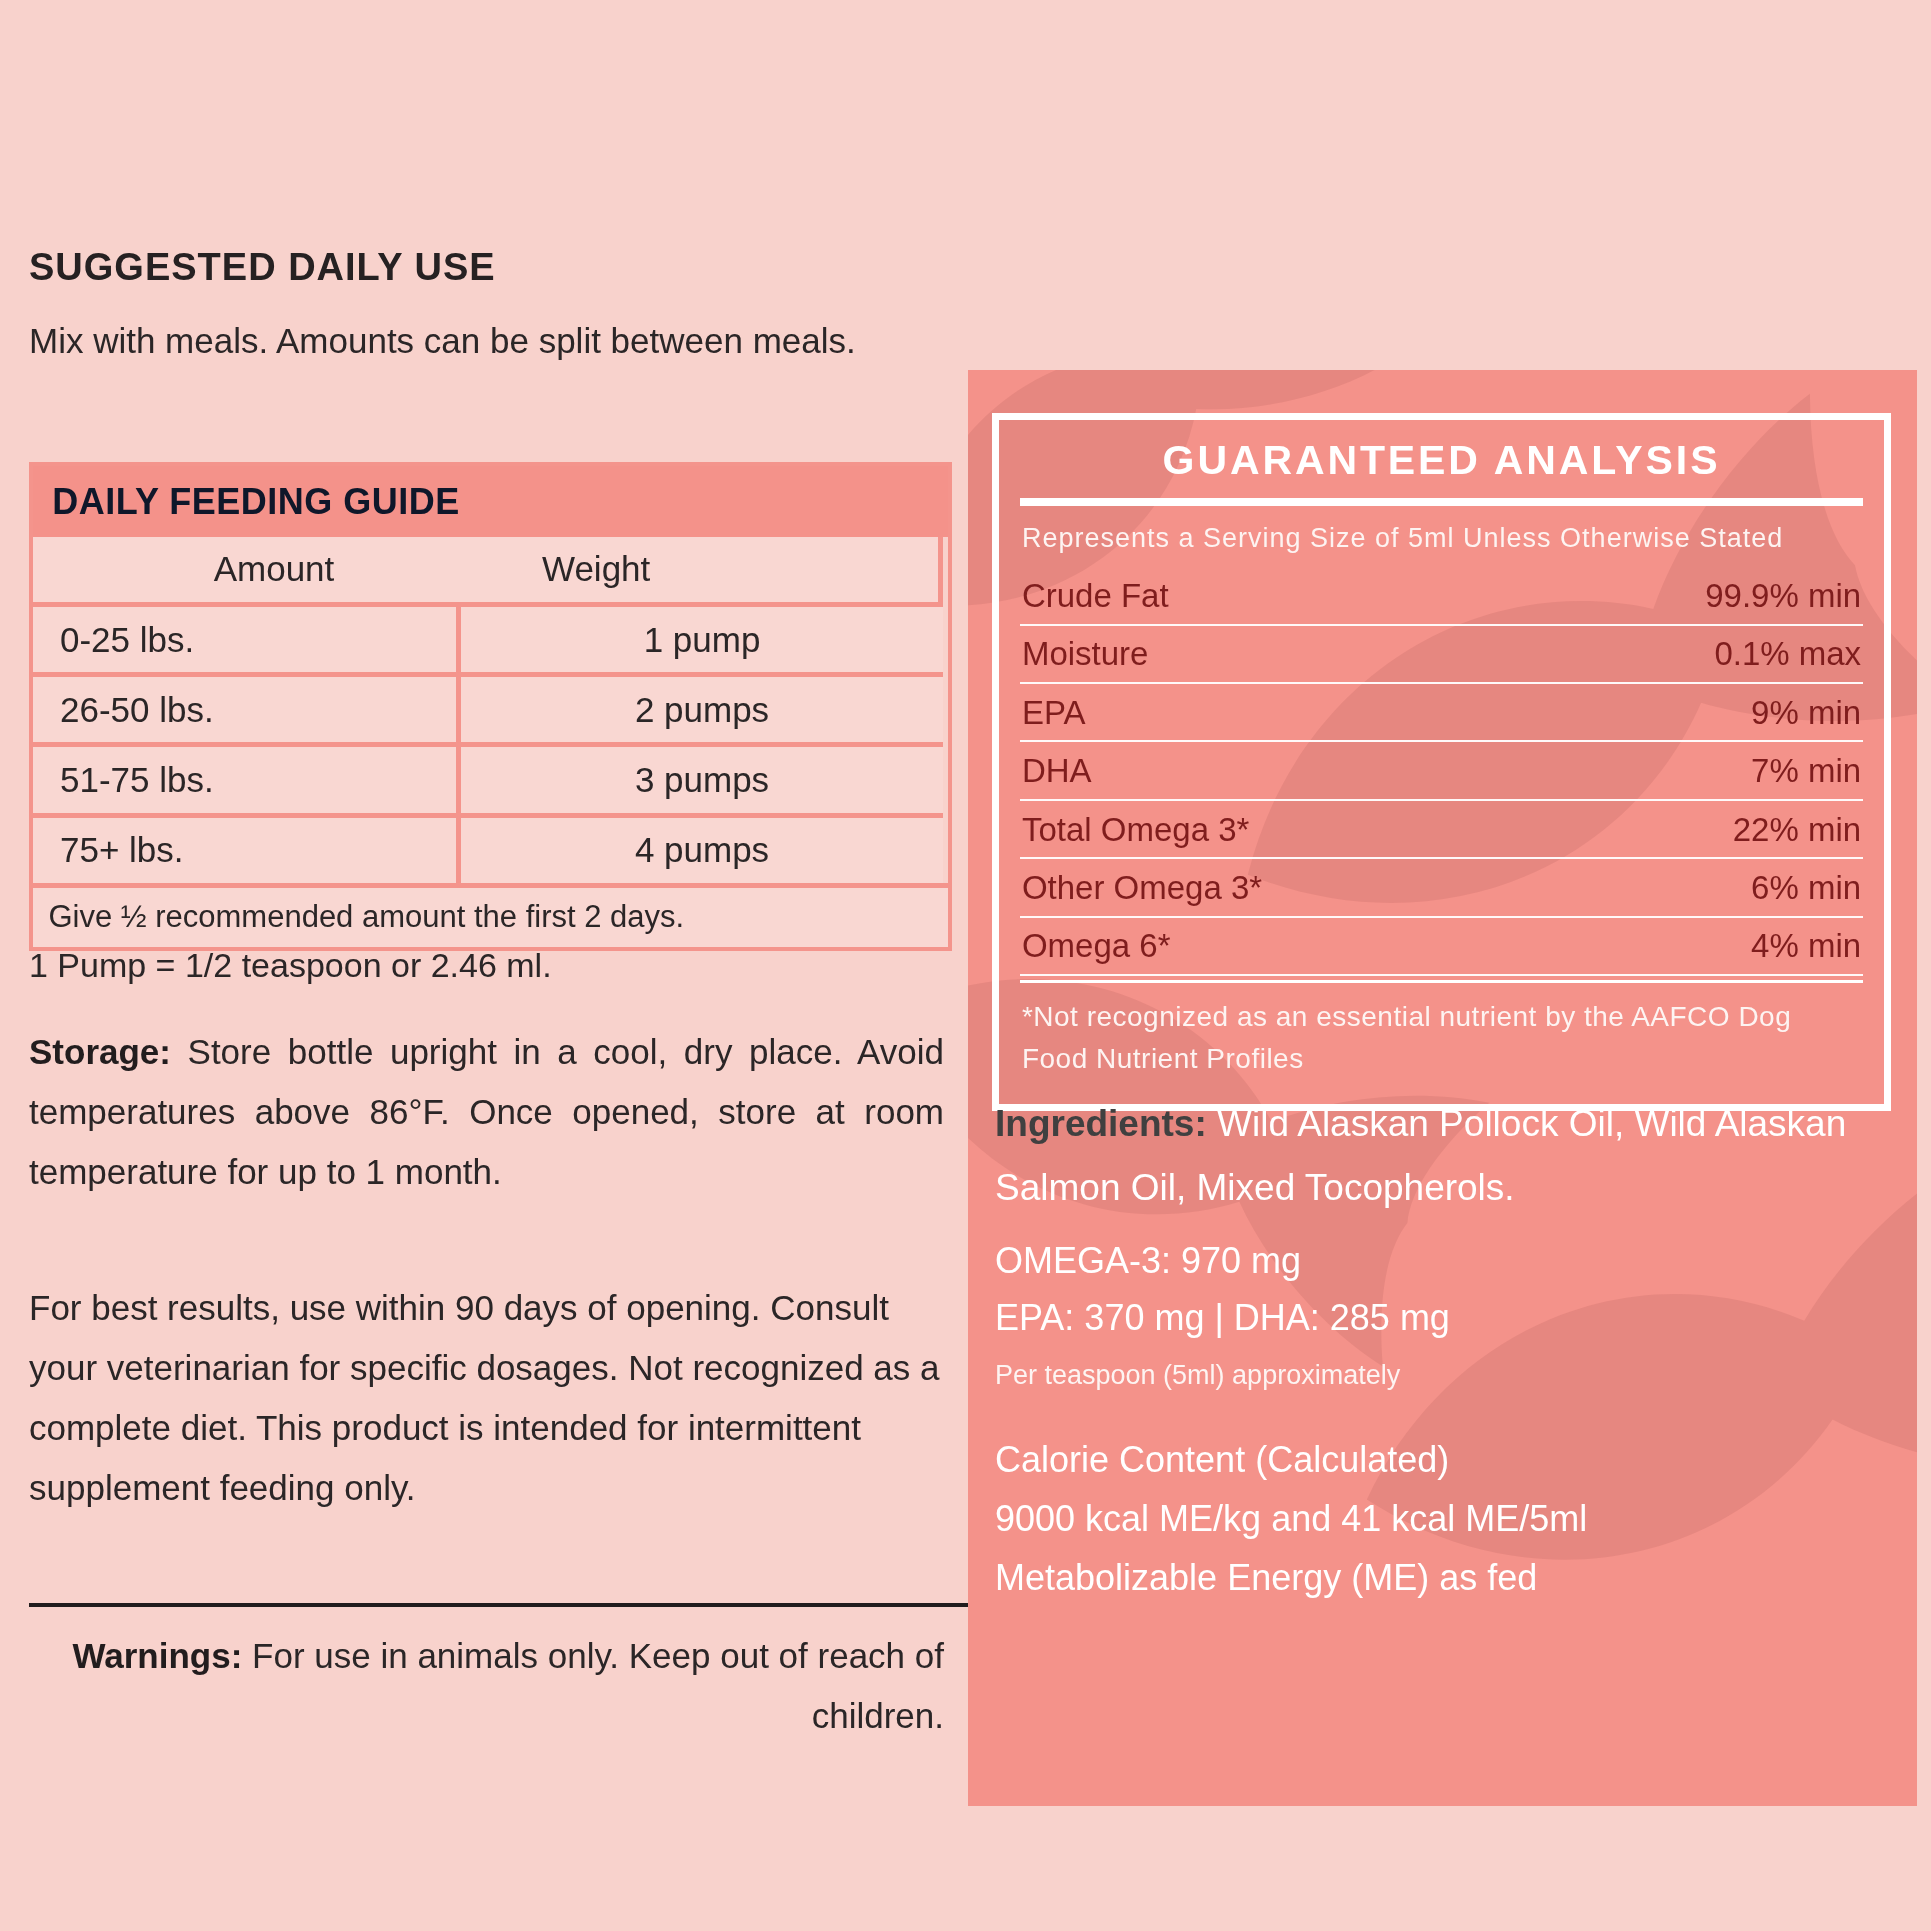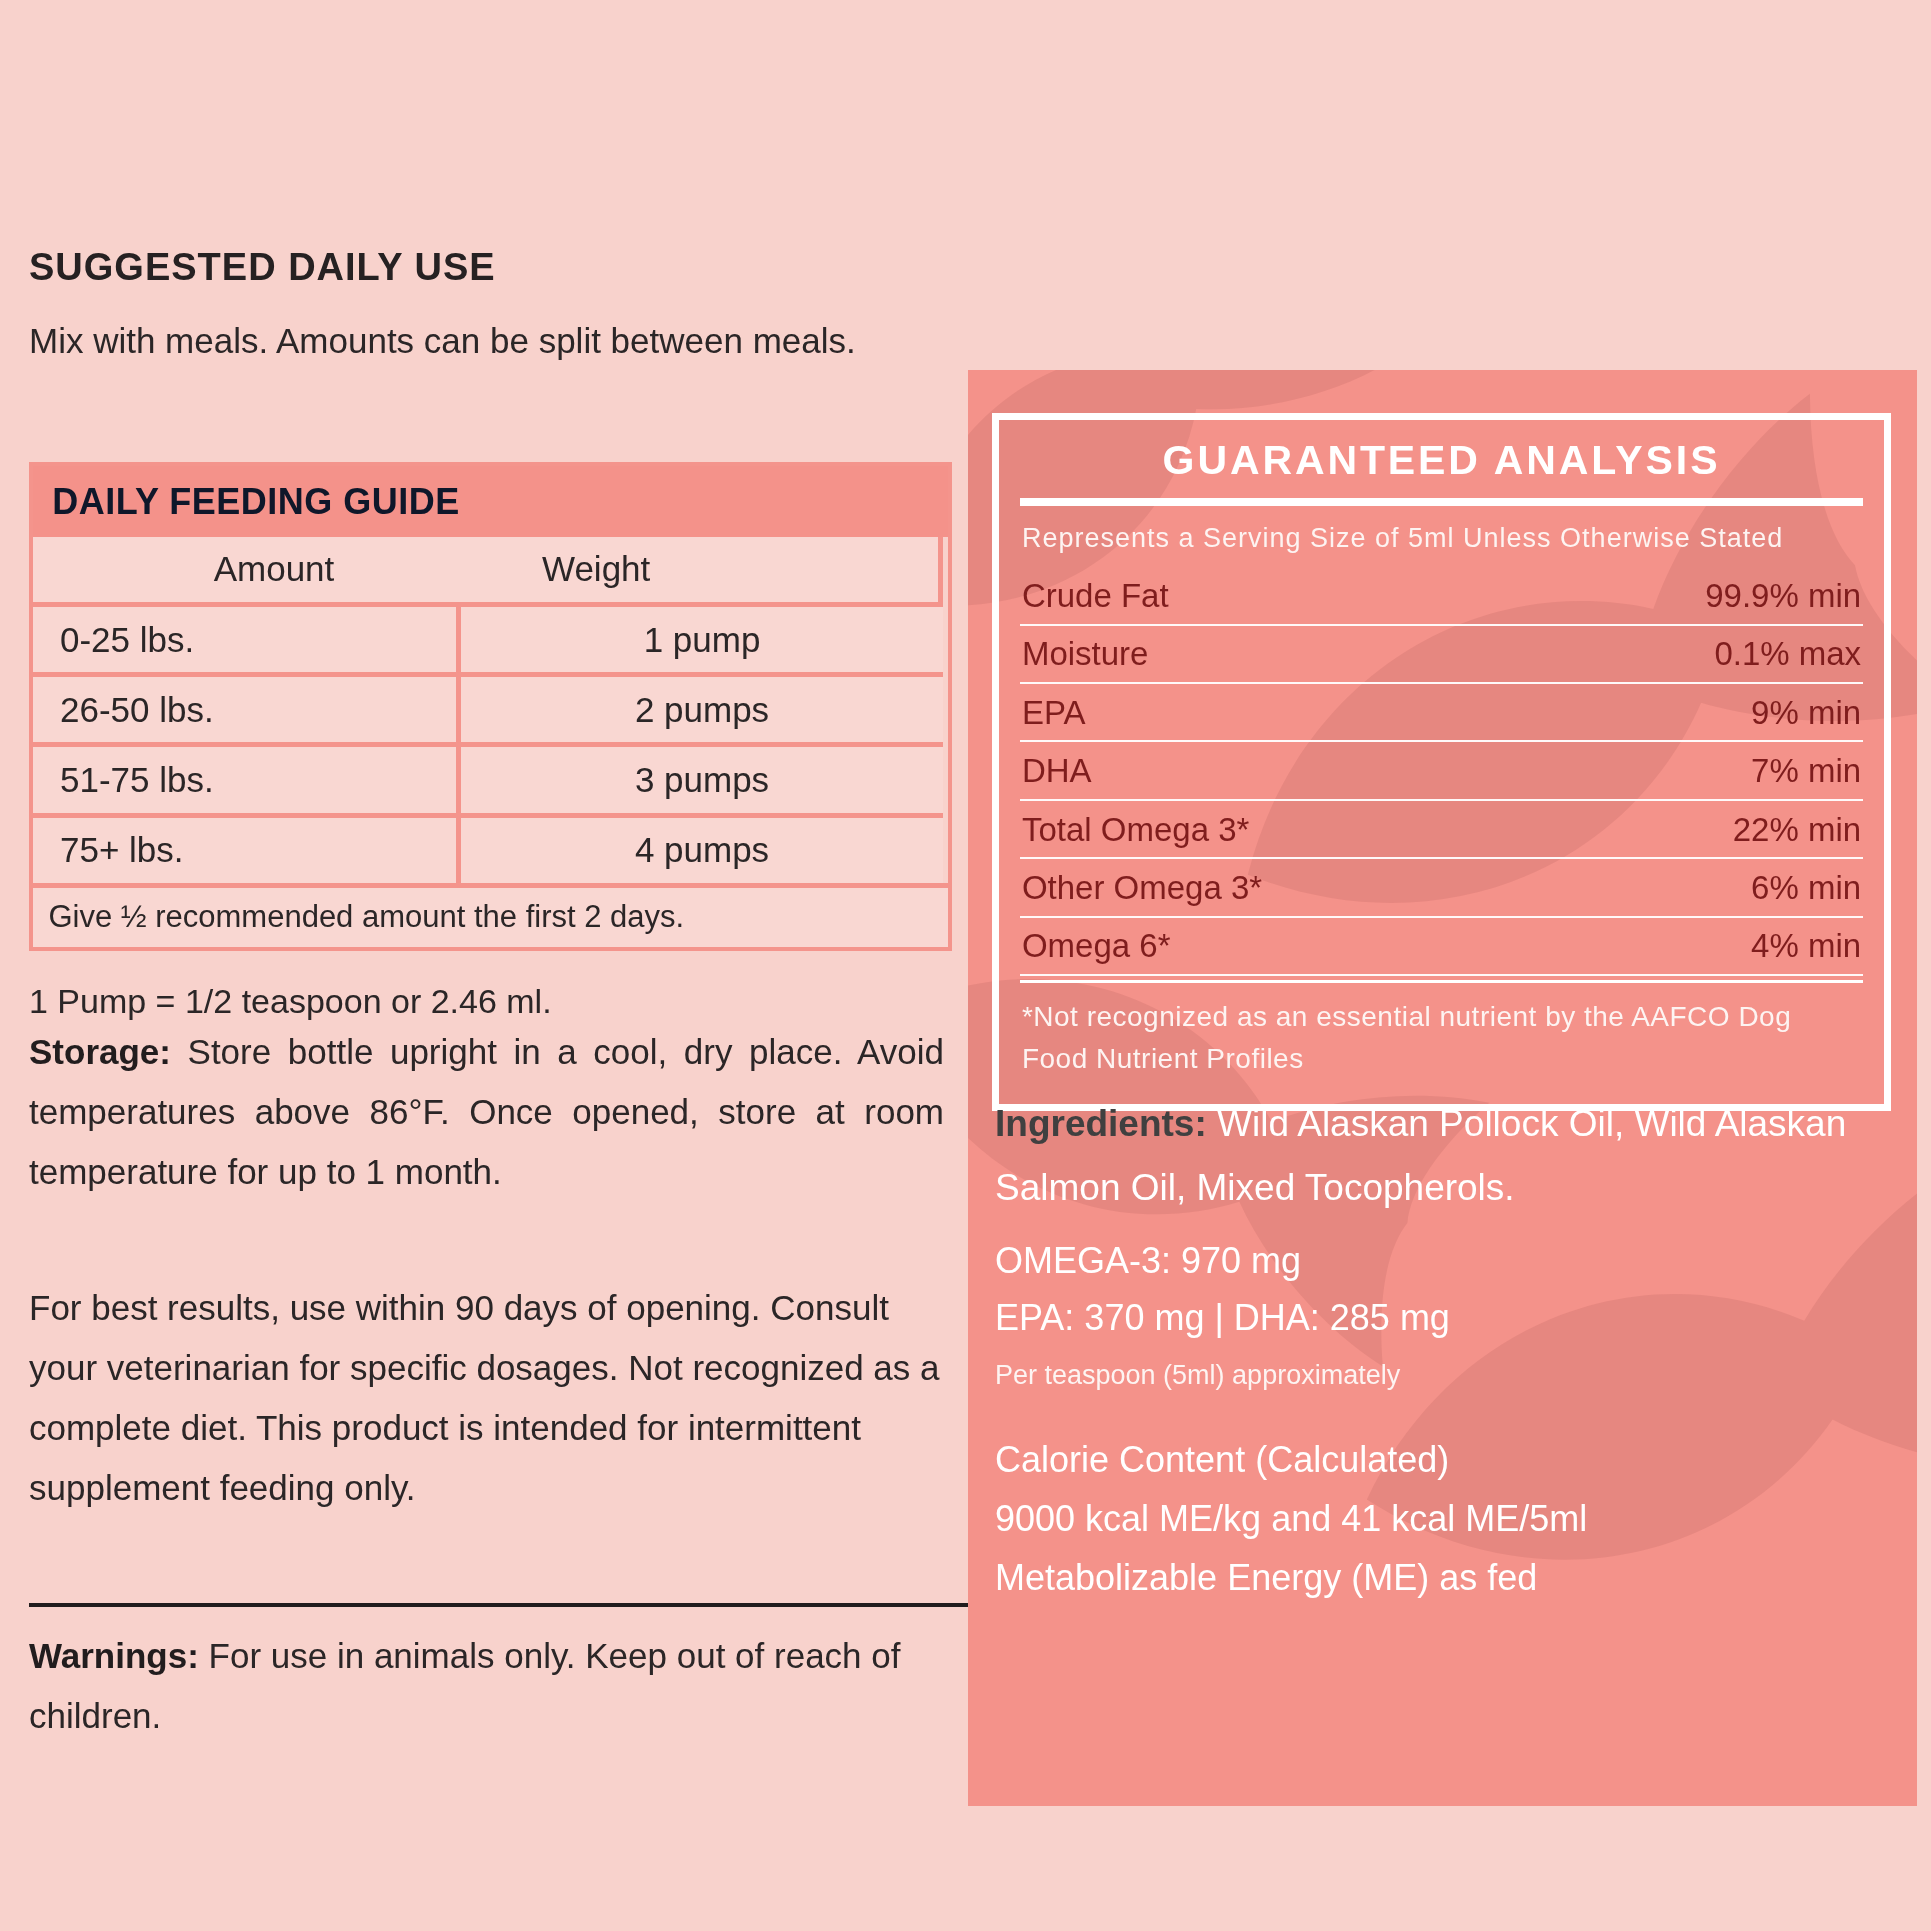--- a/index.html
+++ b/index.html
@@ -49,37 +49,37 @@
   .ft-weight{width:428px;padding-left:27px;border-right:5.8px solid #f4948c;}
   .ft-amount{width:482px;text-align:center;}
   .ft-note{
     width:915px;box-sizing:border-box;
     background:#f9d7d2;border-top:5.8px solid #f4948c;
     font-size:31px;padding:11.6px 0 11.6px 15.4px;color:#2b2627;
   }
 
   .pump-note{
     position:absolute;top:946px;left:0;
-    font-size:34px;color:#2b2627;margin-top:36px;
+    font-size:34px;color:#2b2627;
   }
   .storage-para{
     position:absolute;top:1022px;left:0;width:915px;
     font-size:35px;line-height:60px;text-align:justify;color:#2b2627;
   }
   .storage-para b{color:#221d1e;}
   .best-results{
     position:absolute;top:1278px;left:0;width:917px;
     font-size:35px;line-height:60px;color:#2b2627;
   }
   .warnings-divider{
     position:absolute;top:1603px;left:0;width:941px;height:3.9px;background:#221d1e;
   }
   .warnings-para{
     position:absolute;top:1626px;left:0;width:915px;
-    font-size:35px;line-height:60px;color:#2b2627;
+    font-size:35px;line-height:60px;color:#2b2627;text-align:right;
   }
   .warnings-para b{color:#221d1e;}
 
   
   .analysis-panel{
     position:absolute;left:968px;top:370px;width:949px;height:1436px;
     background:#f4928a;overflow:hidden;
   }
   .fish{position:absolute;pointer-events:none;}
   .fish svg{display:block;width:100%;height:auto;}

